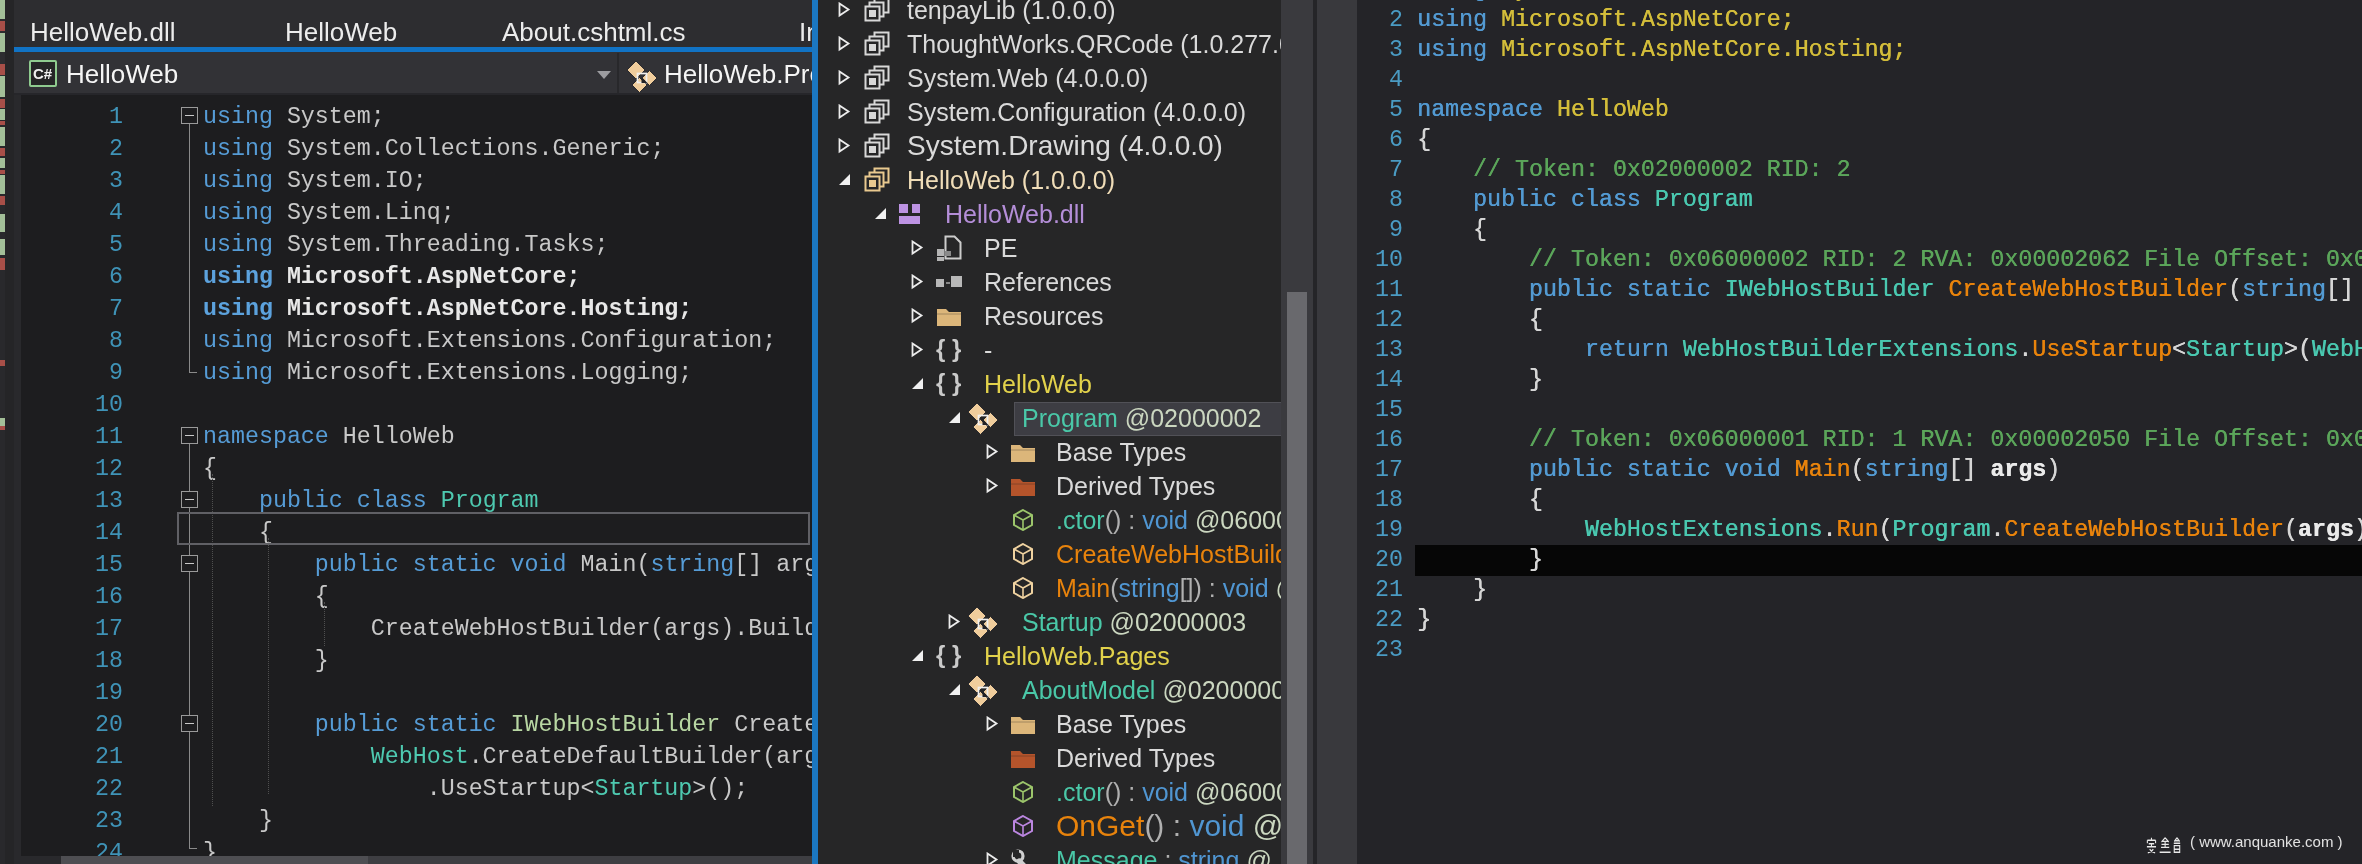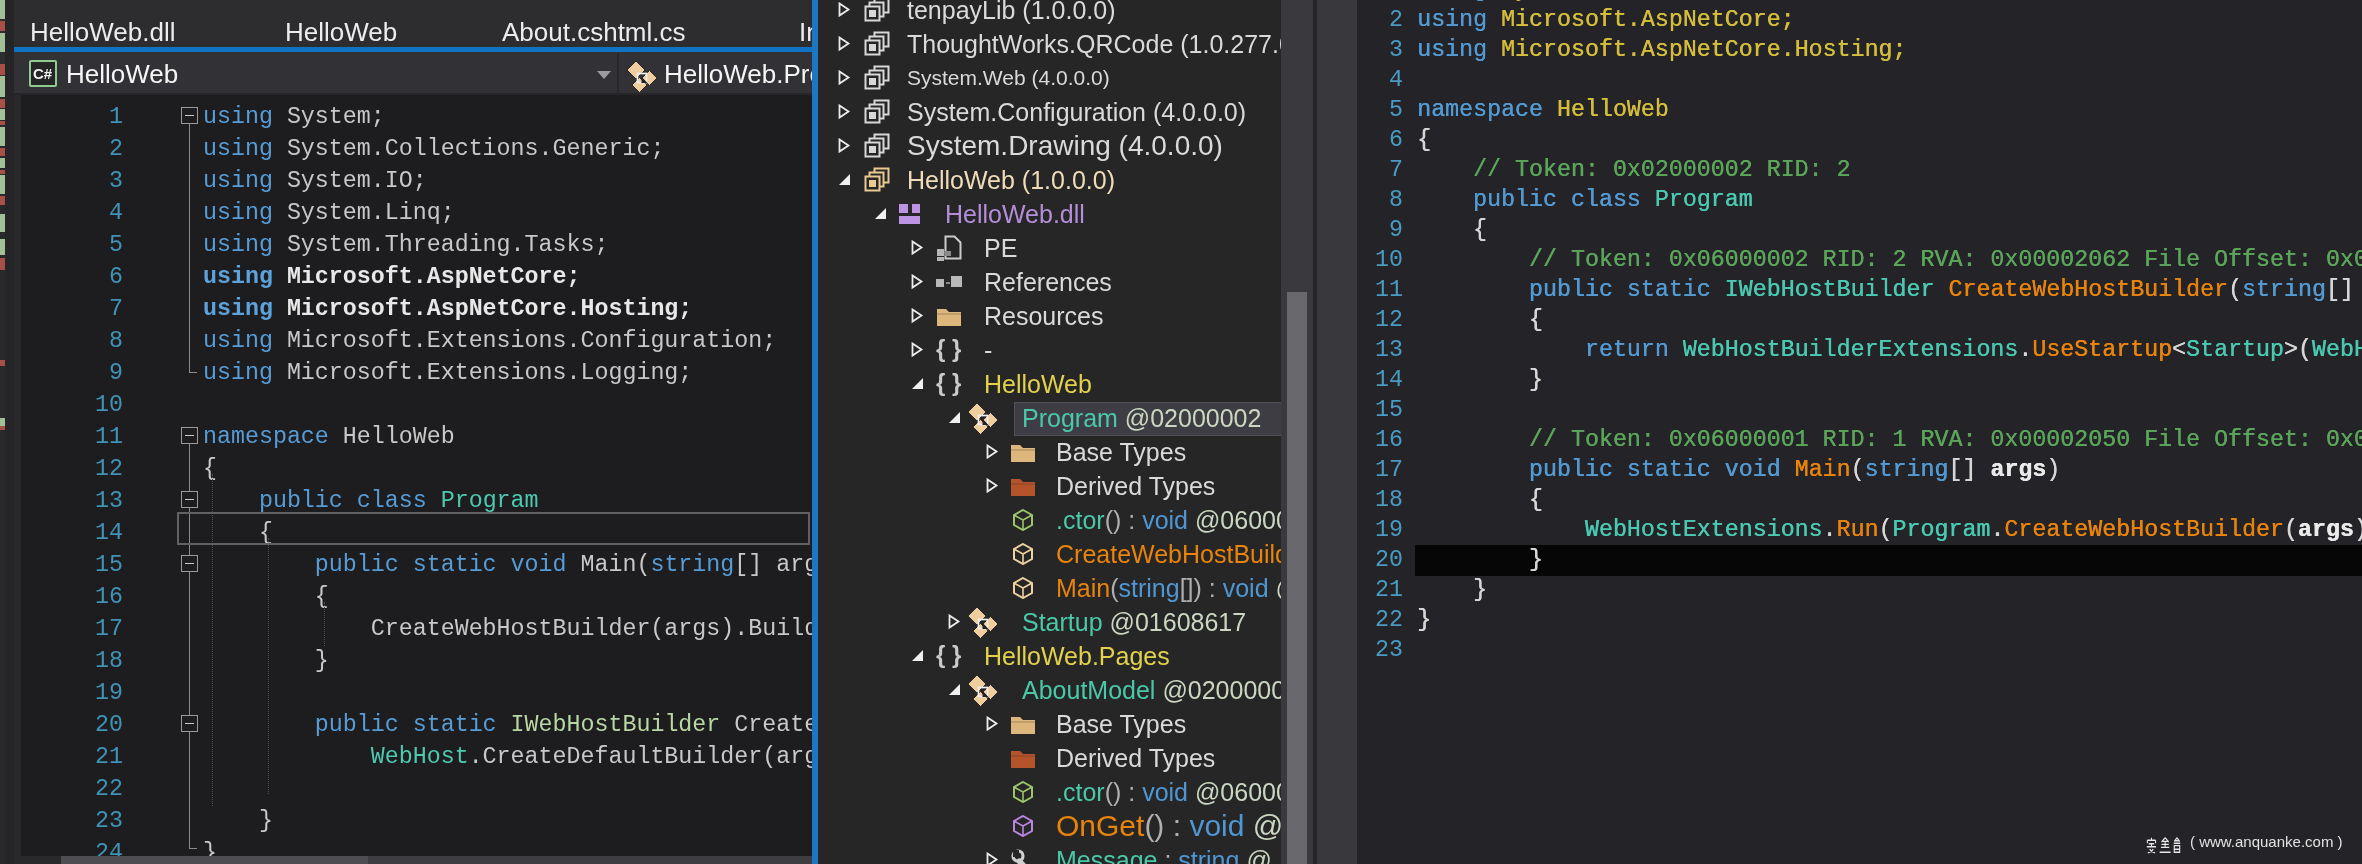--- a/index.html
+++ b/index.html
@@ -76,20 +76,21 @@
 <span class="abs mono lnum" style="left:0;top:518px;width:123px;text-align:right;line-height:32px">17</span>
 <span class="abs mono" style="left:203px;top:518px;line-height:32px"><span class="p">            CreateWebHostBuilder(args).Build().Run();</span></span>
 <span class="abs mono lnum" style="left:0;top:550px;width:123px;text-align:right;line-height:32px">18</span>
 <span class="abs mono" style="left:203px;top:550px;line-height:32px"><span class="p">        }</span></span>
 <span class="abs mono lnum" style="left:0;top:582px;width:123px;text-align:right;line-height:32px">19</span>
 <span class="abs mono lnum" style="left:0;top:614px;width:123px;text-align:right;line-height:32px">20</span>
 <span class="abs mono" style="left:203px;top:614px;line-height:32px"><span class="p">        </span><span class="k">public</span><span class="p"> </span><span class="k">static</span><span class="p"> </span><span class="i">IWebHostBuilder</span><span class="p"> CreateWebHostBuilder(</span></span>
 <span class="abs mono lnum" style="left:0;top:646px;width:123px;text-align:right;line-height:32px">21</span>
 <span class="abs mono" style="left:203px;top:646px;line-height:32px"><span class="p">            </span><span class="t">WebHost</span><span class="p">.CreateDefaultBuilder(args)</span></span>
 <span class="abs mono lnum" style="left:0;top:678px;width:123px;text-align:right;line-height:32px">22</span>
+<span class="abs mono" style="left:203px;top:678px;line-height:32px"><span class="p">                .UseStartup&lt;</span><span class="t">Startup</span><span class="p">&gt;();</span></span>
 <span class="abs mono lnum" style="left:0;top:710px;width:123px;text-align:right;line-height:32px">23</span>
 <span class="abs mono" style="left:203px;top:710px;line-height:32px"><span class="p">    }</span></span>
 <span class="abs mono lnum" style="left:0;top:742px;width:123px;text-align:right;line-height:32px">24</span>
 <span class="abs mono" style="left:203px;top:742px;line-height:32px"><span class="p">}</span></span>
 <div class="abs" style="left:189px;top:27px;width:1px;height:250px;background:#8a8a8a"></div>
 <div class="abs" style="left:189px;top:277px;width:8px;height:1px;background:#8a8a8a"></div>
 <div class="abs" style="left:189px;top:347px;width:1px;height:406px;background:#8a8a8a"></div>
 <div class="abs" style="left:189px;top:753px;width:8px;height:1px;background:#8a8a8a"></div>
 <div class="abs" style="left:181px;top:12px;width:17px;height:17px;border:1px solid #9a9a9a;background:#1d1d1f"></div>
 <div class="abs" style="left:185px;top:20px;width:9px;height:1px;background:#c8c8c8"></div>
@@ -156,21 +157,21 @@
 <span class="abs" style="left:89px;top:27px;height:34px;line-height:34px;font-size:25px;white-space:pre"><span class="tw">ThoughtWorks.QRCode (1.0.277.0)</span></span>
 <svg class="abs" style="left:20px;top:70px;" width="13" height="16" viewBox="0 0 13 16">
       <polygon points="1.5,1.5 10.5,7.5 1.5,13.5" fill="none" stroke="#ececec" stroke-width="1.8"></polygon>
     </svg>
 <svg class="abs" style="left:46px;top:65px;" width="26" height="26" viewBox="0 0 26 26">
       <rect x="10.5" y="1.5" width="14" height="14" fill="none" stroke="#d8d8d8" stroke-width="2"></rect>
       <rect x="5.5" y="5.5" width="14" height="14" fill="#252526" stroke="#d8d8d8" stroke-width="2"></rect>
       <rect x="1.5" y="9.5" width="14" height="14" fill="#252526" stroke="#d8d8d8" stroke-width="2"></rect>
       <rect x="5" y="13" width="7" height="7" fill="#d8d8d8"></rect>
     </svg>
-<span class="abs" style="left:89px;top:61px;height:34px;line-height:34px;font-size:21px;white-space:pre"><span class="tw">System.Web (4.0.0.0)</span></span>
+<span class="abs" style="left:89px;top:61px;height:34px;line-height:34px;font-size:25px;white-space:pre"><span class="tw">System.Web (4.0.0.0)</span></span>
 <svg class="abs" style="left:20px;top:104px;" width="13" height="16" viewBox="0 0 13 16">
       <polygon points="1.5,1.5 10.5,7.5 1.5,13.5" fill="none" stroke="#ececec" stroke-width="1.8"></polygon>
     </svg>
 <svg class="abs" style="left:46px;top:99px;" width="26" height="26" viewBox="0 0 26 26">
       <rect x="10.5" y="1.5" width="14" height="14" fill="none" stroke="#d8d8d8" stroke-width="2"></rect>
       <rect x="5.5" y="5.5" width="14" height="14" fill="#252526" stroke="#d8d8d8" stroke-width="2"></rect>
       <rect x="1.5" y="9.5" width="14" height="14" fill="#252526" stroke="#d8d8d8" stroke-width="2"></rect>
       <rect x="5" y="13" width="7" height="7" fill="#d8d8d8"></rect>
     </svg>
 <span class="abs" style="left:89px;top:95px;height:34px;line-height:34px;font-size:25px;white-space:pre"><span class="tw">System.Configuration (4.0.0.0)</span></span>
@@ -289,21 +290,21 @@
 <svg class="abs" style="left:130px;top:614px;" width="13" height="16" viewBox="0 0 13 16">
       <polygon points="1.5,1.5 10.5,7.5 1.5,13.5" fill="none" stroke="#ececec" stroke-width="1.8"></polygon>
     </svg>
 <svg class="abs" style="left:150px;top:607px;" width="31" height="32" viewBox="0 0 31 32">
       <polygon points="9,0 18,9 9,18 0,9" fill="#f0cd9c" stroke="#2a2a2e" stroke-width="1"></polygon>
       <polygon points="22.5,9.5 30,17 22.5,24.5 15,17" fill="#f0cd9c" stroke="#2a2a2e" stroke-width="1"></polygon>
       <polygon points="12.5,16.5 20,24 12.5,31.5 5,24" fill="#f0cd9c" stroke="#2a2a2e" stroke-width="1"></polygon>
       <rect x="10.5" y="12.5" width="9" height="9" fill="none" stroke="#f0f0f0" stroke-width="1.7"></rect>
       <polygon points="14.5,16 20.5,22 14.5,22" fill="#222226"></polygon>
     </svg>
-<span class="abs" style="left:204px;top:605px;height:34px;line-height:34px;font-size:25px;white-space:pre"><span class="tteal">Startup</span><span class="tpale"> @01608617</span></span>
+<span class="abs" style="left:204px;top:605px;height:34px;line-height:34px;font-size:25px;white-space:pre"><span class="tteal">Startup</span><span class="tpale"> @02000003</span></span>
 <svg class="abs" style="left:93px;top:648px;" width="14" height="16" viewBox="0 0 14 16">
       <polygon points="12,2 12,13 1,13" fill="#f0f0f0"></polygon>
     </svg>
 <svg class="abs" style="left:118px;top:643px;" width="34" height="26" viewBox="0 0 34 26">
       <text x="0" y="20" font-family="Liberation Sans" font-size="24" font-weight="bold" fill="#cacaca">{ }</text>
     </svg>
 <span class="abs" style="left:166px;top:639px;height:34px;line-height:34px;font-size:25px;white-space:pre"><span class="tyel">HelloWeb.Pages</span></span>
 <svg class="abs" style="left:130px;top:682px;" width="14" height="16" viewBox="0 0 14 16">
       <polygon points="12,2 12,13 1,13" fill="#f0f0f0"></polygon>
     </svg>

